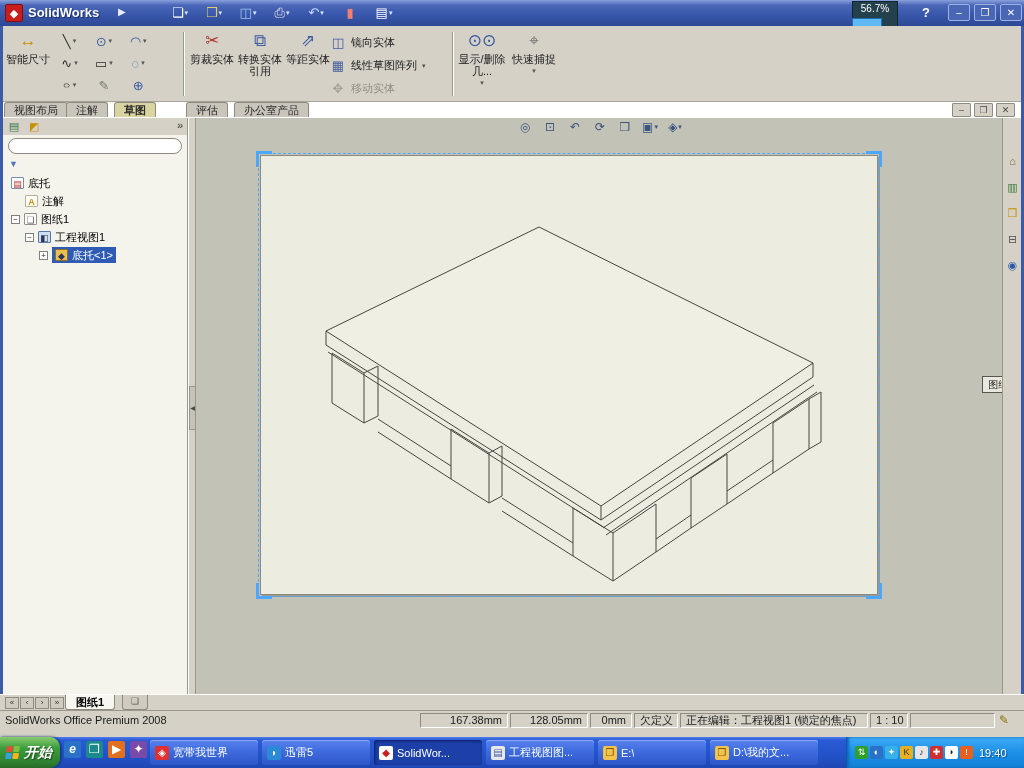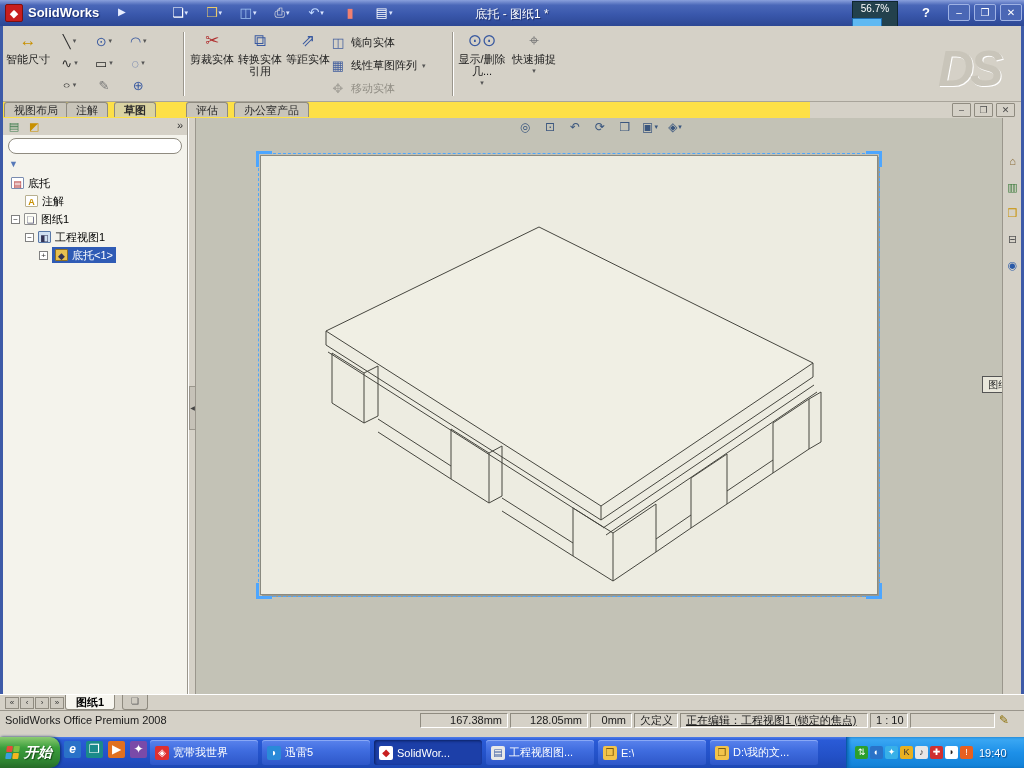--- a/index.html
+++ b/index.html
@@ -38,21 +38,21 @@
   .vsep { position:absolute; top:6px; height:64px; width:2px; border-left:1px solid #9a968c; border-right:1px solid #ffffff; }
   .stackcol { position:absolute; left:330px; top:5px; width:120px; }
   .stack-item { display:flex; align-items:center; height:23px; font-size:11px; gap:5px; color:#1c1c1c; }
   .stack-item .sicon { width:16px; text-align:center; font-size:13px; color:#44609E; }
   .stack-item.disabled { color:#908d84; }
   .stack-item.disabled .sicon { color:#a5a29a; }
   .dslogo { position:absolute; left:938px; top:14px; font-size:50px; font-style:italic; font-weight:bold;
     color:#c9c5ba; letter-spacing:-4px; text-shadow:1px 1px 0 #ffffff; }
 
   
-  .tabstrip { position:absolute; left:0; top:102px; width:810px; height:16px; background:#fde047; }
+  .tabstrip { position:absolute; left:0; top:102px; width:1024px; height:16px; background:#ffffff; }
   .ctab { position:absolute; top:0; height:15px; padding:0 9px; font-size:11px; line-height:14px; color:#2a2a2a;
     background:#C9C5BA; border:1px solid #8f8b80; border-bottom:none; border-radius:3px 3px 0 0; }
   .ctab.active { background:#DAD3A2; font-weight:bold; }
   .docbtn { position:absolute; top:1px; width:19px; height:14px; background:#D5D1C7; border:1px solid #8f8b80;
     color:#4a4a4a; font-size:9px; text-align:center; line-height:12px; border-radius:1px; }
 
   
   .client { position:absolute; left:0; top:118px; width:1024px; height:576px; }
   .winborder { position:absolute; top:26px; width:3px; height:711px; background:#3D5AA8; z-index:50; }
 
@@ -172,21 +172,20 @@
           <span class="dd">▾</span>
         </span>
       <span class="tb-btn">
           <span style="color:#F08070">▮</span>
         </span>
       <span class="tb-btn">
           <span style="color:#fff">▤</span>
           <span class="dd">▾</span>
         </span>
     </div>
-    <div class="tb-doctitle">底托 - 图纸1 *</div>
     <div class="zoombadge">56.7%</div>
     <div class="zoomsub"></div>
     <span class="tb-help">?</span>
     <span class="winbtn" style="left:948px;">–</span>
     <span class="winbtn" style="left:974px;">❐</span>
     <span class="winbtn" style="left:1000px;">✕</span>
   </div>
 
   <div class="toolbar">
     <div class="btn-big" style="left:4px;">
@@ -275,21 +274,20 @@
       <span class="bicon" style="color:#3A5AA0">⊙⊙</span>
       <span class="lbl">显示/删除几...</span>
       <span class="dd">▾</span>
     </div>
     <div class="btn-big" style="left:510px;">
       <span class="bicon" style="color:#777">⌖</span>
       <span class="lbl">快速捕捉</span>
       <span class="dd">▾</span>
     </div>
 
-    <div class="dslogo">DS</div>
   </div>
 
   <div class="tabstrip">
     <span class="ctab" style="left:4px;">视图布局</span>
     <span class="ctab" style="left:66px;">注解</span>
     <span class="ctab active" style="left:114px;">草图</span>
     <span class="ctab" style="left:186px;">评估</span>
     <span class="ctab" style="left:234px;">办公室产品</span>
     <span class="docbtn" style="left:952px;">–</span>
     <span class="docbtn" style="left:974px;">❐</span>
@@ -415,21 +413,21 @@
     <span class="sh-tab">图纸1</span>
     <span class="sh-tab2">❏</span>
   </div>
 
   <div class="statusbar">
     <span class="sb-edition">SolidWorks Office Premium 2008</span>
     <span class="sb-panel" style="left:420px;width:88px;text-align:right;">167.38mm</span>
     <span class="sb-panel" style="left:510px;width:78px;text-align:right;">128.05mm</span>
     <span class="sb-panel" style="left:590px;width:42px;text-align:right;">0mm</span>
     <span class="sb-panel" style="left:634px;width:44px;">欠定义</span>
-    <span class="sb-panel" style="left:680px;width:188px;text-decoration:underline;">正在编辑：工程视图1 (锁定的焦点)</span>
+    <span class="sb-panel" style="left:680px;width:188px;">正在编辑：工程视图1 (锁定的焦点)</span>
     <span class="sb-panel" style="left:870px;width:38px;text-align:center;">1 : 10</span>
     <span class="sb-panel" style="left:910px;width:85px;"></span>
     <span class="sb-pencil">✎</span>
   </div>
 
   <div class="taskbar">
     <div class="startbtn">
       <span class="flag">
         <span style="background:#E84A3A"></span>
           <span style="background:#7CC242"></span>

